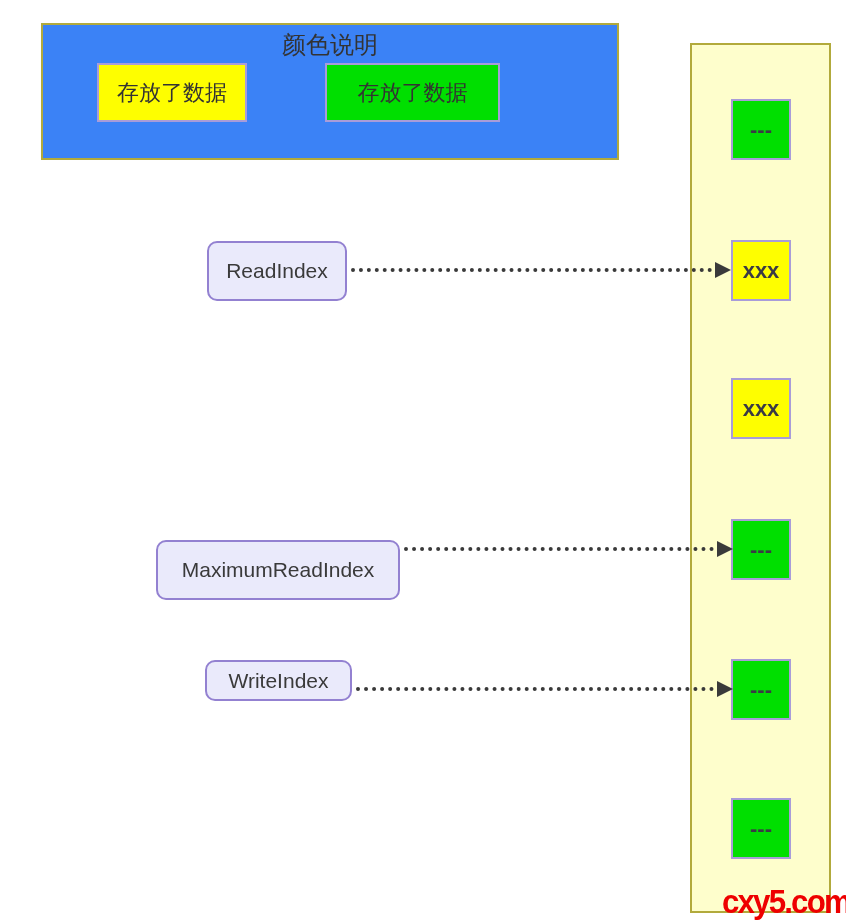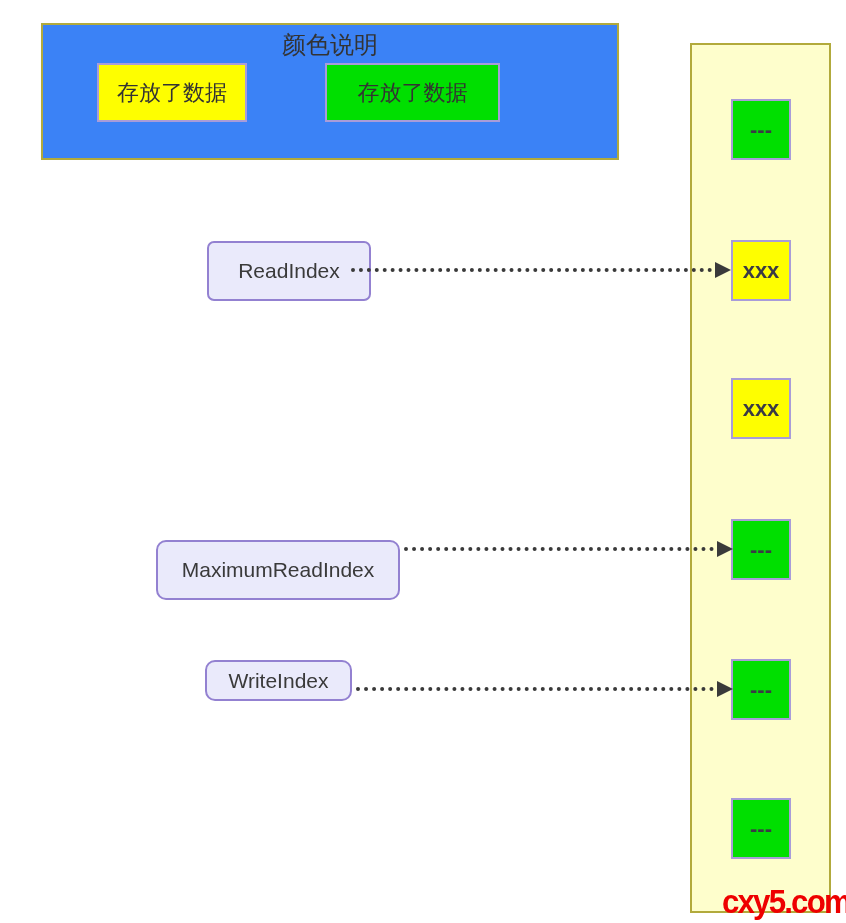--- a/index.html
+++ b/index.html
@@ -84,21 +84,21 @@
     background: #eaeafb;
     border: 2px solid #9381d1;
     border-radius: 10px;
     box-sizing: border-box;
     display: flex;
     align-items: center;
     justify-content: center;
     font-size: 21px;
     color: #3a3a3a;
   }
-  .pointer-read     { left: 207px; top: 241px; width: 164px; height: 60px; border-radius: 7px; }
+  .pointer-read     { left: 207px; top: 241px; width: 140px; height: 60px; }
   .pointer-max-read { left: 156px; top: 520px; width: 244px; height: 60px; margin-top: 20px; }
   .pointer-write    { left: 205px; top: 660px; width: 147px; height: 41px; }
 
   
   .arrow {
     position: absolute;
     height: 0;
     border-top: 4px dotted #3a3a3a;
   }
   .arrow .head {

